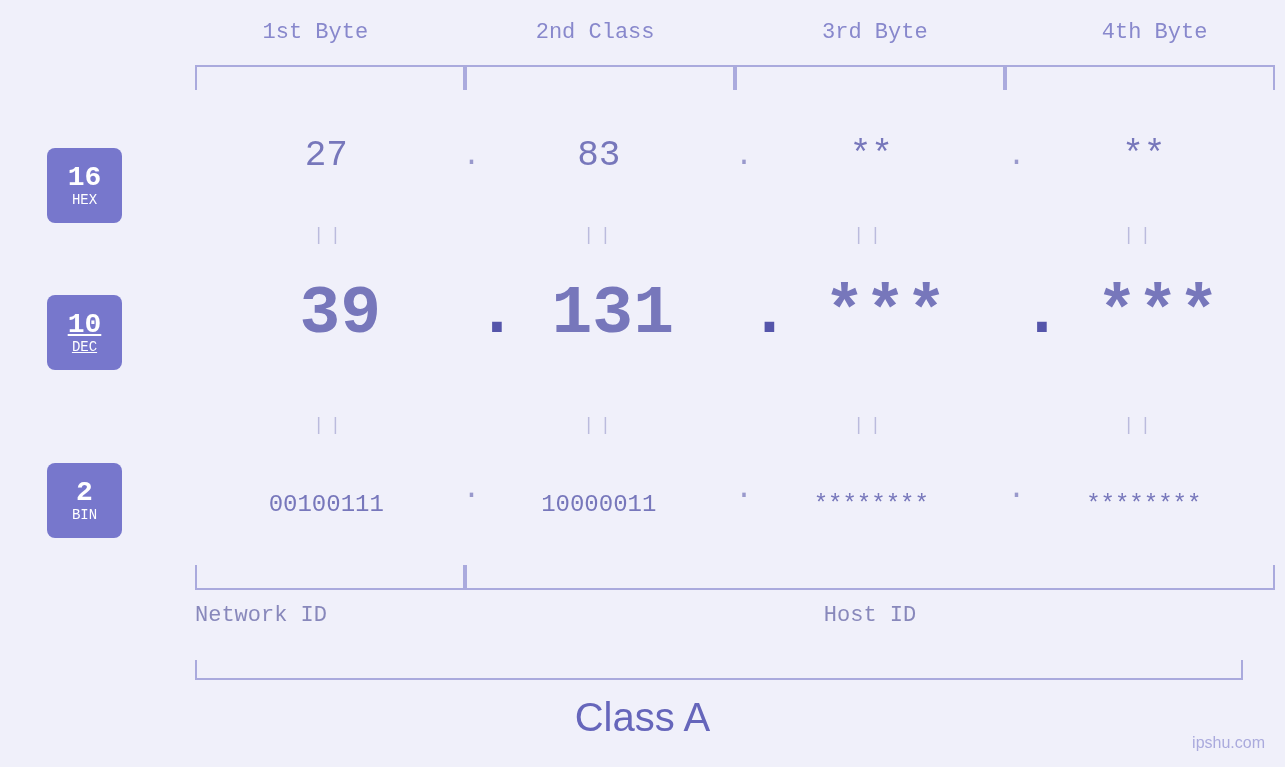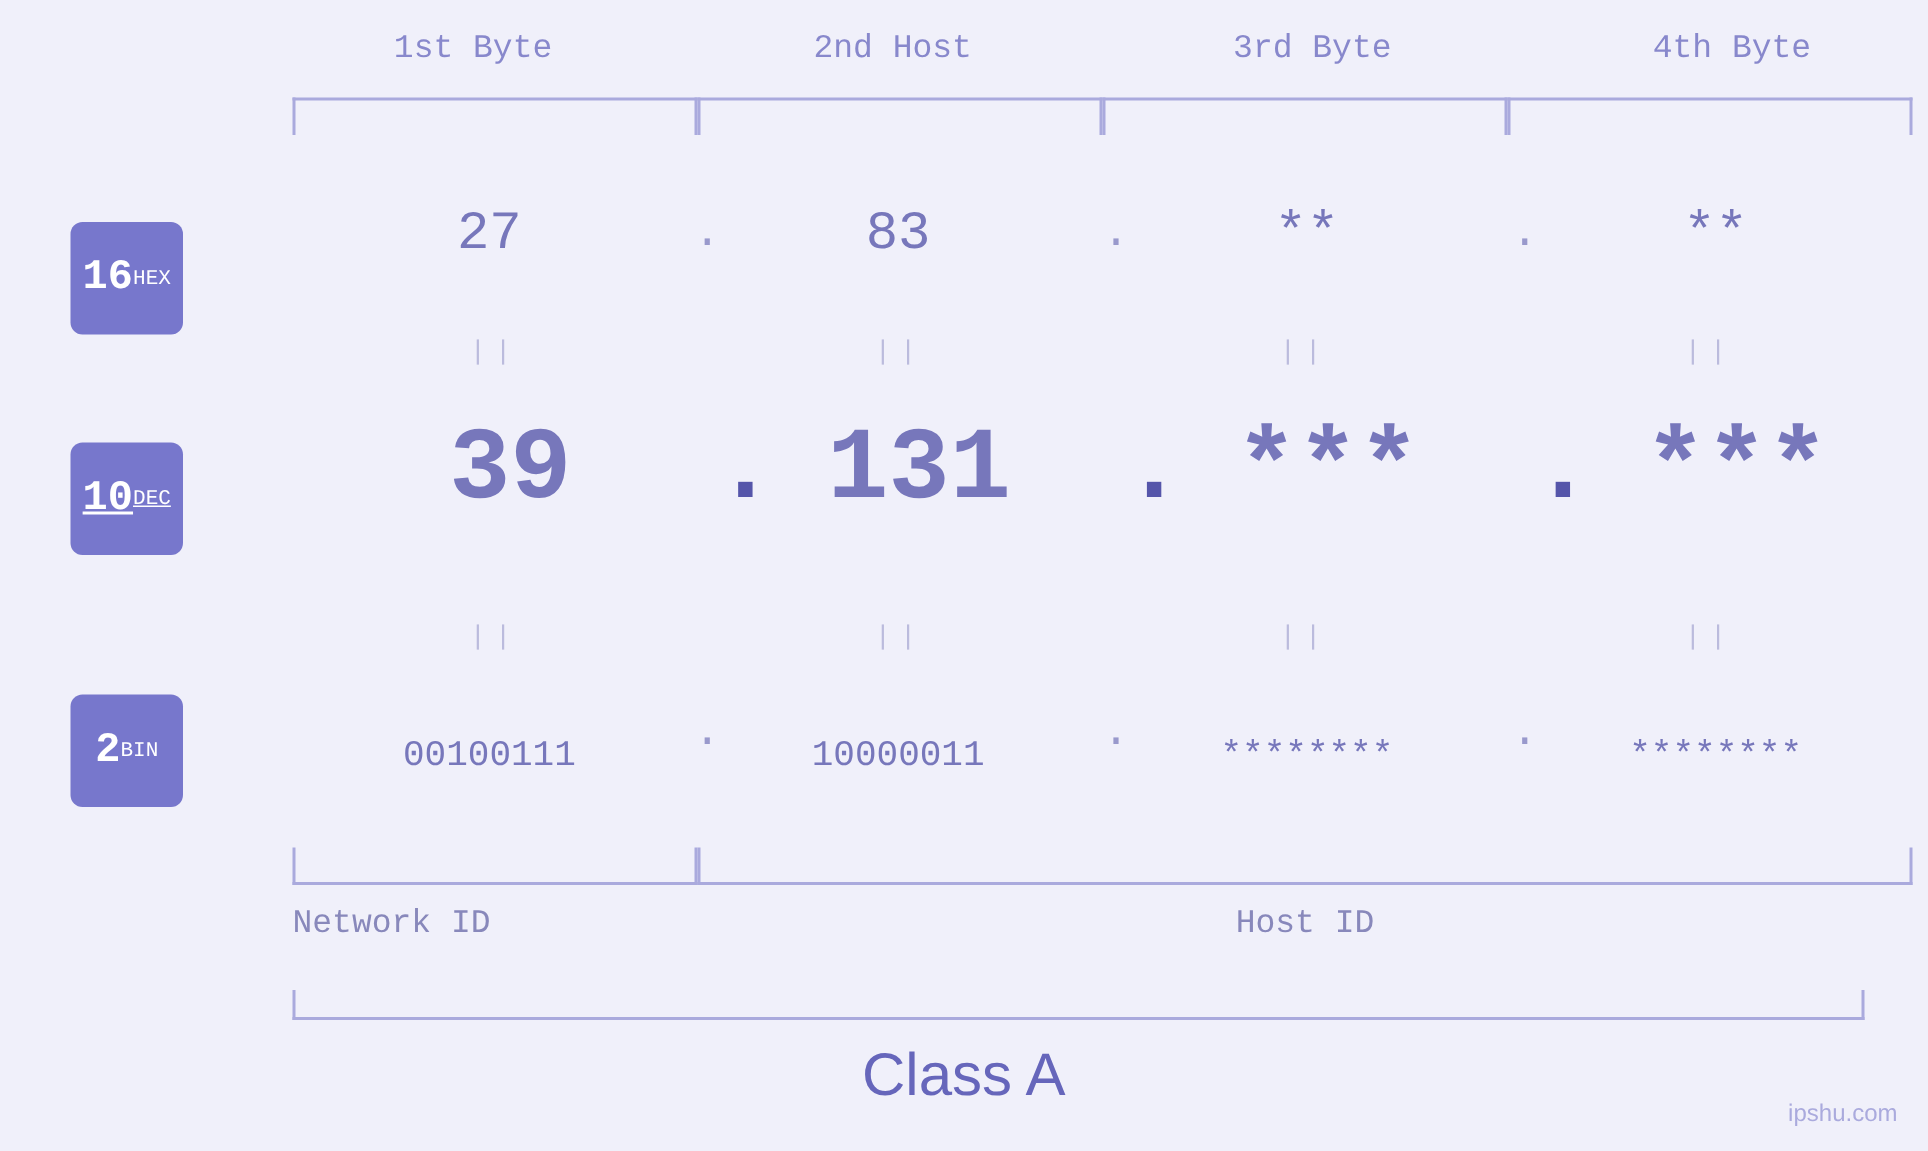--- a/index.html
+++ b/index.html
@@ -12,21 +12,21 @@
       overflow: hidden;
       position: relative;
     }
 
     .badge {
       width: 75px;
       height: 75px;
       background: #7777cc;
       border-radius: 8px;
       display: flex;
-      flex-direction: row;
+      flex-direction: column;
       align-items: center;
       justify-content: center;
       color: white;
       margin-bottom: 80px;
     }
 
     .badge-number {
       font-size: 28px;
       font-weight: bold;
       line-height: 1;
@@ -264,21 +264,21 @@
       font-family: 'Courier New', Courier, monospace;
     }
   </style>
 </head>
 <body>
 
 <div class="full-layout">
 
   <div class="bh-row">
     <div class="bh-item">1st Byte</div>
-    <div class="bh-item">2nd Host</div>
+    <div class="bh-item">2nd Class</div>
     <div class="bh-item">3rd Byte</div>
     <div class="bh-item">4th Byte</div>
   </div>
 
   <div class="tb-row">
     <div class="tb-item"></div>
     <div class="tb-item"></div>
     <div class="tb-item"></div>
     <div class="tb-item"></div>
   </div>

